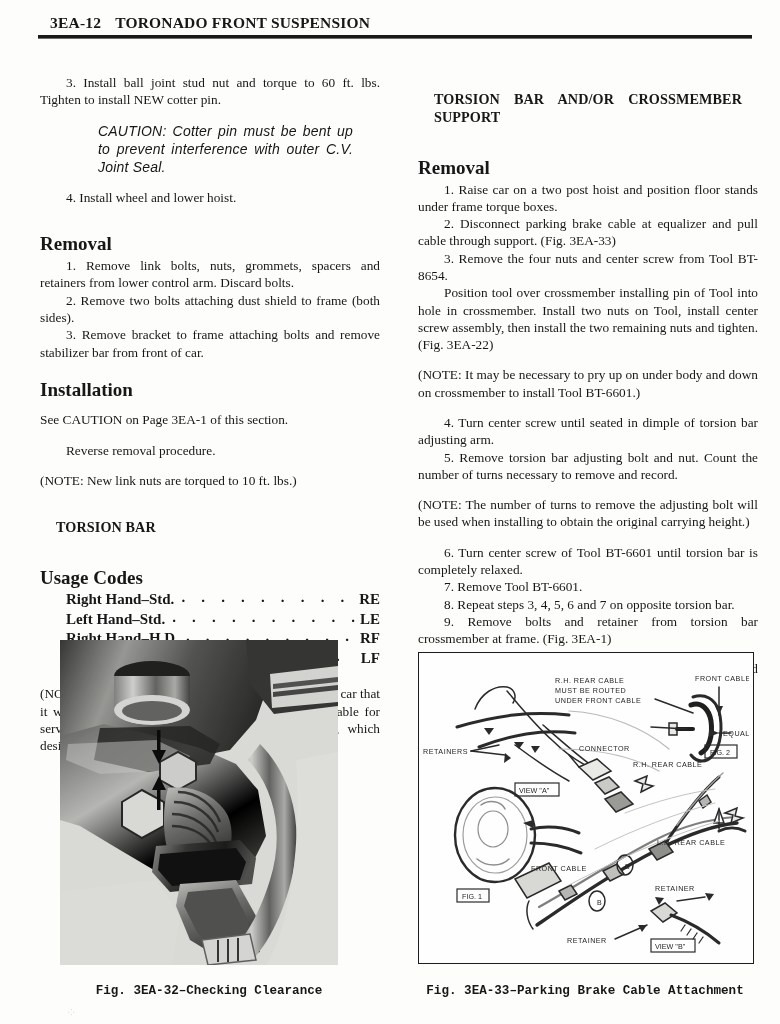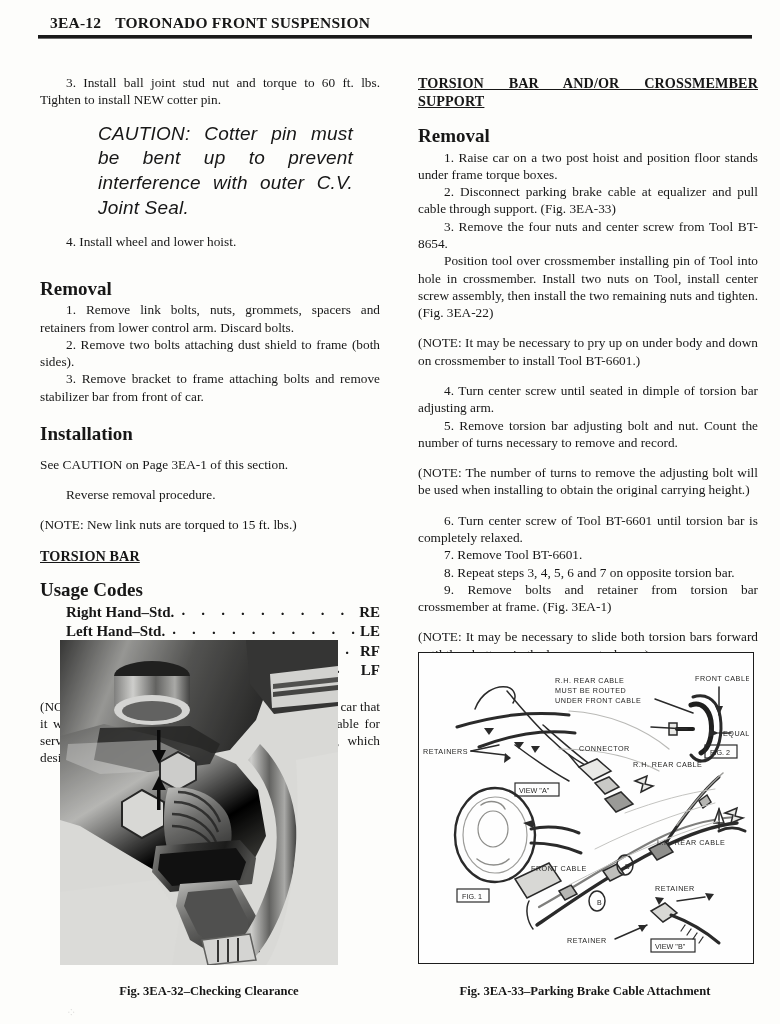--- a/index.html
+++ b/index.html
@@ -68,37 +68,36 @@
   p.ind { text-indent: 26px; }
   p.noind { text-indent: 0; }
   .gap-sm { height: 9px; }
   .gap-md { height: 13px; }
   .gap-lg { height: 17px; }
 
   h2.sect {
     font-family: "Liberation Serif", serif;
     font-weight: bold;
     font-size: 14.2px;
-    margin: 0;
+    margin: 16px;
     letter-spacing: .1px;
-    text-decoration: underline;
   }
   h3.sub {
     font-family: "Liberation Serif", serif;
     font-weight: bold;
     font-size: 19px;
     margin: 0;
   }
 
   
   .caution {
     margin: 0 0 0 58px;
     font-family: "Liberation Sans", sans-serif;
     font-style: italic;
-    font-size: 19px;
+    font-size: 14px;
     line-height: 1.30;
     text-align: justify;
     letter-spacing: .2px;
     width: 255px;
   }
 
   
   .usage {
     margin-left: 26px;
     font-weight: bold;
@@ -144,21 +143,21 @@
     border: 1.6px solid #1d1d1d;
     background: #fefefe;
     overflow: hidden;
   }
   .cap {
     position: absolute;
     top: 984px;
     font-weight: bold;
     font-size: 12.6px;
     text-align: center;
-    font-family: Liberation Serif, serif;
+    font-family: Liberation Mono, monospace;
   }
   .cap-left  { left: 40px;  width: 338px; }
   .cap-right { left: 418px; width: 334px; }
 
   .scan-speck {
     position: absolute;
     left: 68px;
     top: 1006px;
     width: 16px;
     height: 10px;
@@ -197,21 +196,21 @@
     <p class="ind">2. Remove two bolts attaching dust shield to frame (both sides).</p>
     <p class="ind">3. Remove bracket to frame attaching bolts and remove stabilizer bar from front of car.</p>
     <div class="gap-lg"></div>
 
     <h3 class="sub">Installation</h3>
     <div class="gap-sm"></div>
     <p class="noind">See CAUTION on Page 3EA-1 of this section.</p>
     <div class="gap-md"></div>
     <p class="ind">Reverse removal procedure.</p>
     <div class="gap-md"></div>
-    <p class="noind">(NOTE: New link nuts are torqued to 15 ft. lbs.)</p>
+    <p class="noind">(NOTE: New link nuts are torqued to 10 ft. lbs.)</p>
     <div class="gap-md"></div>
 
     <h2 class="sect">TORSION BAR</h2>
     <div class="gap-md"></div>
 
     <h3 class="sub">Usage Codes</h3>
     <div class="usage">
       <div class="urow">
         <span class="uname">Right Hand–Std.</span>
         <span class="udots">. . . . . . . . . . . .</span>

